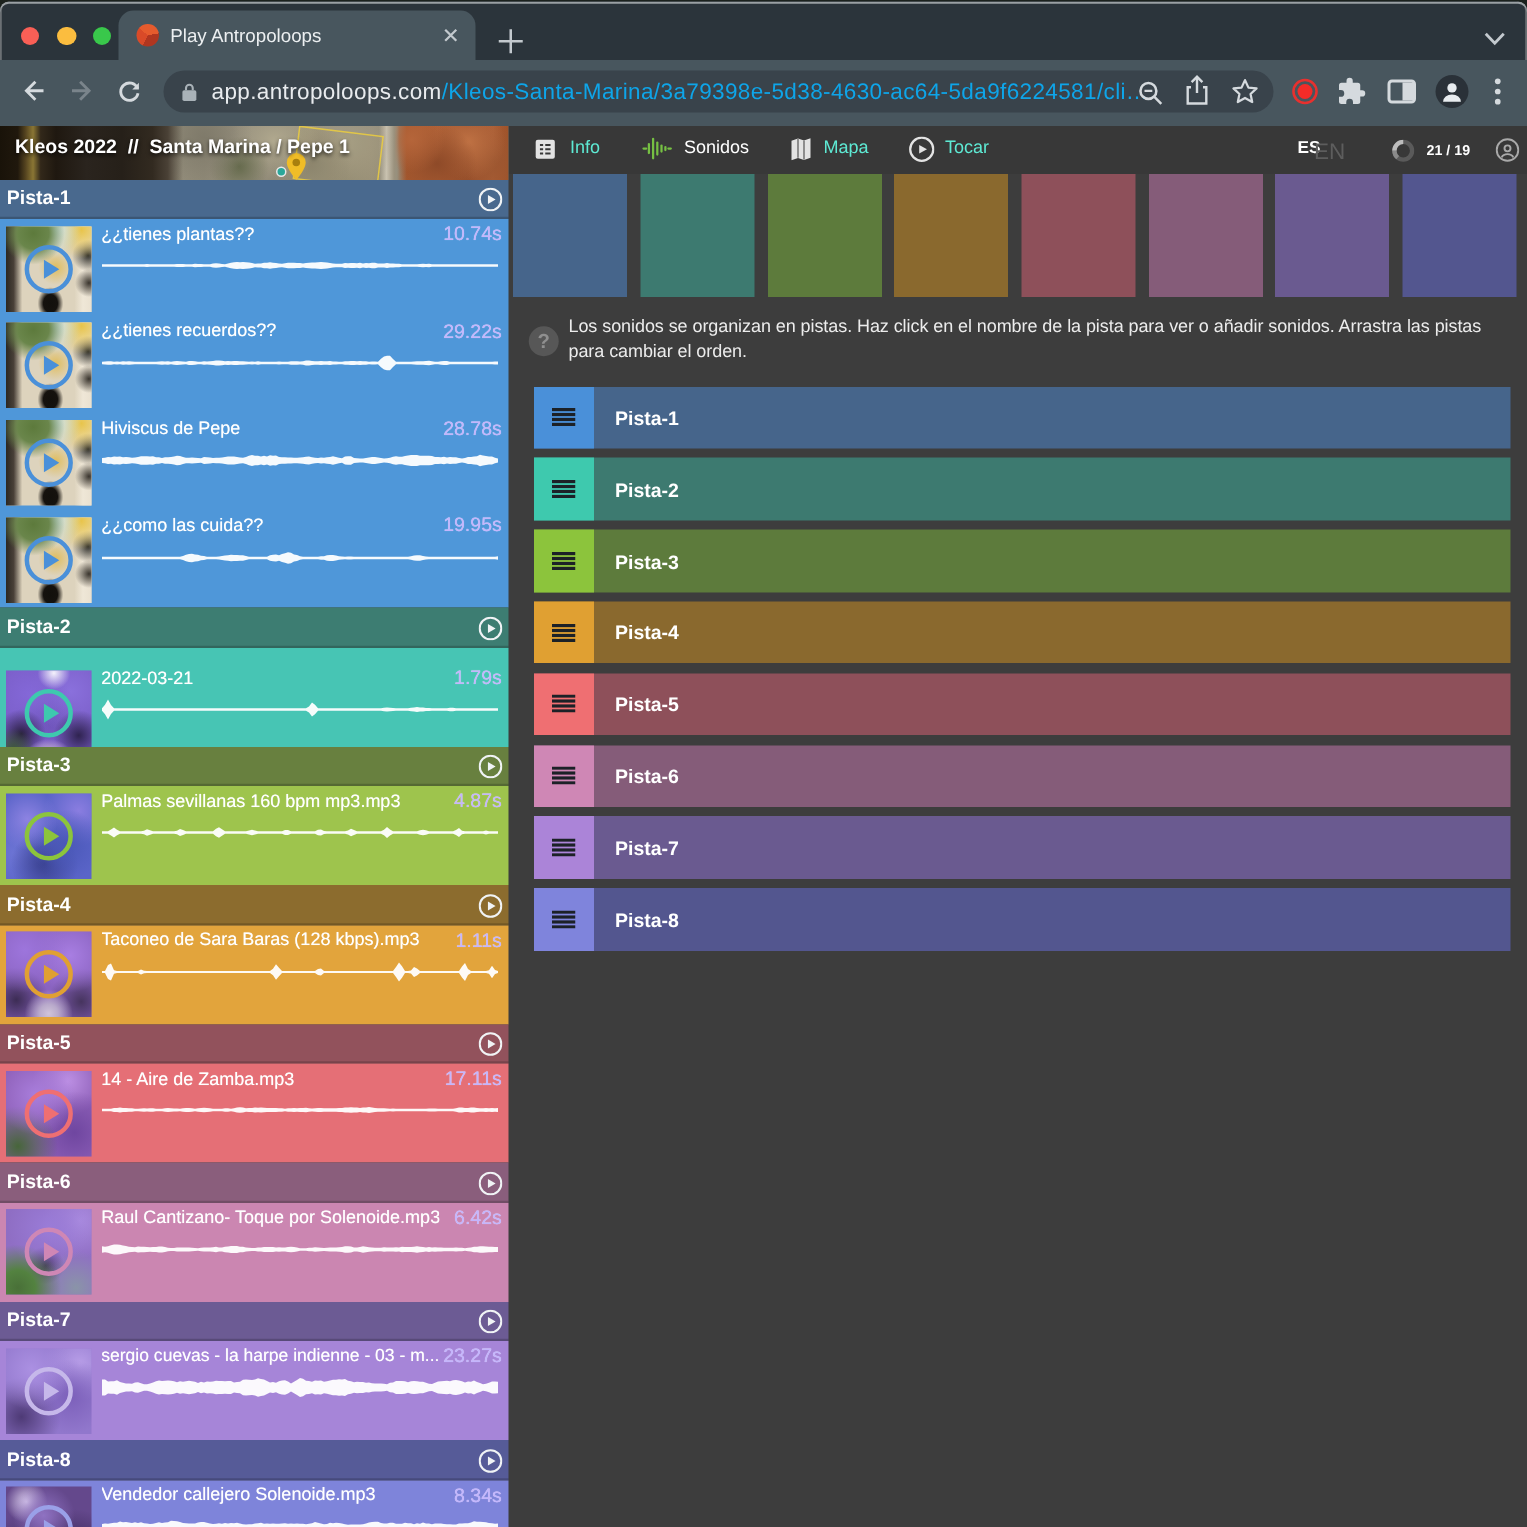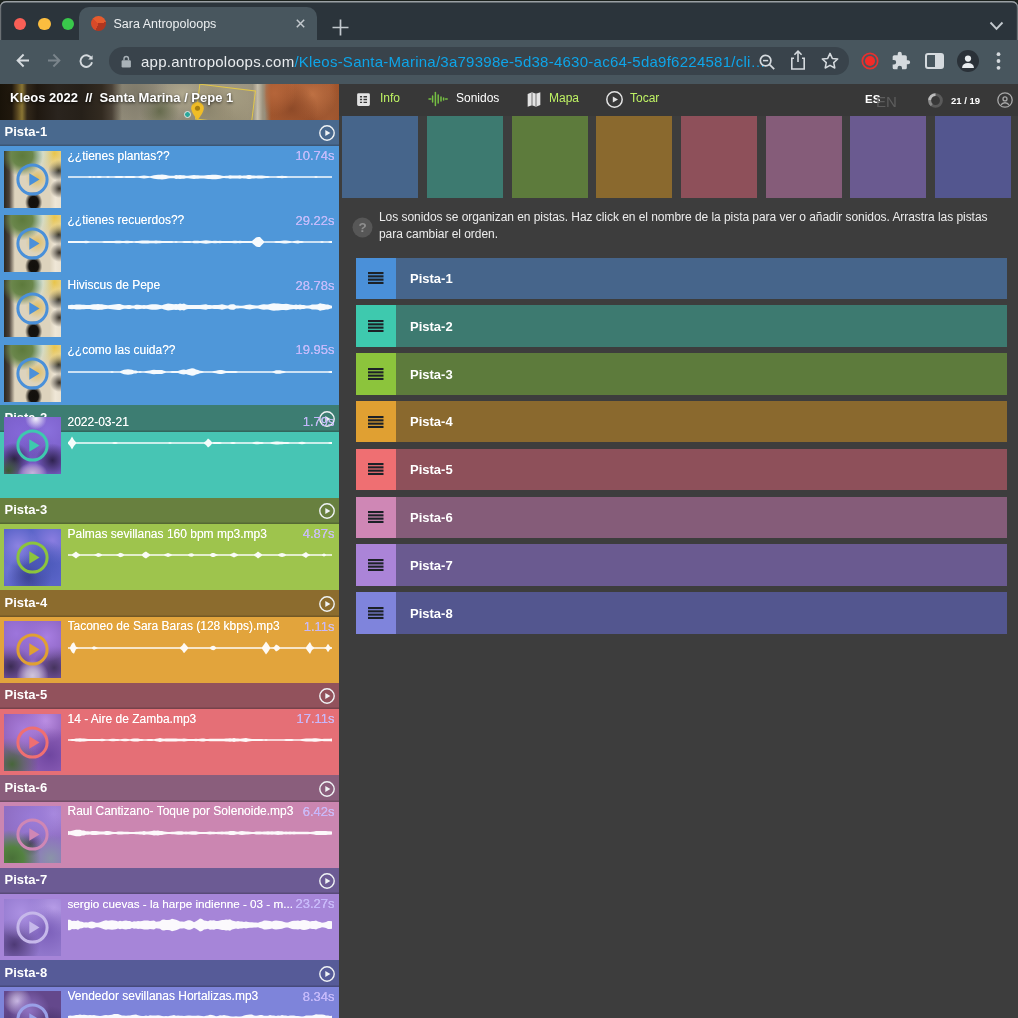--- a/index.html
+++ b/index.html
@@ -6,21 +6,21 @@
 .framebg{position:absolute;left:0;top:0;width:1018px;height:10px;background:#1b211d}
 .frame{position:absolute;left:0;top:1px;width:1018px;height:39px;background:#2b343b;border-radius:6px 6px 0 0;box-shadow:inset 0 1.5px 0 #9aa0a4, inset 1.2px 0 0 #6b7074, inset -1.2px 0 0 #6b7074}
 .toolbar{position:absolute;left:0;top:40px;width:1018px;height:44px;background:#48565e}
 .tl{position:absolute;top:17.6px;width:12.4px;height:12.4px;border-radius:50%}
 .tab{position:absolute;left:78.5px;top:7px;width:238px;height:33px;background:#48565e;border-radius:10px 10px 0 0}
 .tabttl{position:absolute;left:35px;top:10px;font-size:12.5px;color:#eceff1;white-space:nowrap}
 .pill{position:absolute;left:109px;top:47px;width:740px;height:28px;border-radius:14px;background:#39434b}
 .url{position:absolute;left:141px;top:52.5px;font-size:15px;letter-spacing:0.25px;color:#e8ebee;white-space:nowrap}
 .url .dim{color:#0ea5e9}
 .nav{position:absolute;left:339px;top:84px;width:679px;height:31.5px;background:#383838}
-.navtxt{font-size:12px;color:#bef264}
+.navtxt{font-size:12px;color:#5eead4}
 .shdr{position:absolute;left:0;width:339px;height:26.5px;box-shadow:inset 0 -1.5px 0 rgba(0,0,0,0.18)}
 .shdr span{position:absolute;left:4.5px;top:4.8px;font-size:13px;font-weight:700;color:#fff}
 .hplay{position:absolute;right:4.5px;top:5.6px}
 .sbody{position:absolute;left:0;width:339px}
 .item{position:absolute;left:0;width:339px;height:64.75px}
 .thumb{position:absolute;left:4px;top:4.5px;width:57px;height:57px}
 .pov{position:absolute;left:12px;top:12px}
 .ttl{position:absolute;left:67.5px;top:2.5px;font-size:12px;color:#fff;white-space:nowrap;max-width:231px;overflow:hidden;text-shadow:0 0 0.5px rgba(255,255,255,0.7)}
 .dur{position:absolute;right:4.5px;top:2px;font-size:13px;color:#c4b5fd;text-shadow:0 0 0.5px rgba(255,255,255,0.7)}
 .wvbox{position:absolute;left:68px;top:18.4px;width:265px;height:26px}
@@ -32,21 +32,21 @@
 </style></head>
 <body>
 <div class="framebg"></div>
 <div class="frame"></div>
 <div class="toolbar"></div>
 <div class="tl" style="left:14.1px;background:#f95f56"></div>
 <div class="tl" style="left:38.2px;background:#fbbd3f"></div>
 <div class="tl" style="left:61.9px;background:#39c84b"></div>
 <div class="tab">
     <div style="position:absolute;left:12px;top:9px;width:15px;height:15px;border-radius:50%;background:conic-gradient(from -50deg at 50% 50%, #e65b2d 0deg 130deg, #b03620 130deg 255deg, #d94a28 255deg 360deg)"></div>
-    <span class="tabttl">Sara Antropoloops</span>
+    <span class="tabttl">Play Antropoloops</span>
 <svg style="position:absolute;left:216.5px;top:10.5px" width="11" height="11" viewBox="0 0 11 11">
       <path d="M1.8 1.8 L9.2 9.2 M9.2 1.8 L1.8 9.2" stroke="#c3c9ce" stroke-width="1.5"></path>
     </svg>
   </div>
 <svg class="abs" style="left:331px;top:18px" width="19" height="19" viewBox="0 0 19 19">
     <path d="M9.5 1.5 V17.5 M1.5 9.5 H17.5" stroke="#c3c9ce" stroke-width="1.7"></path>
   </svg>
 <svg class="abs" style="left:989px;top:21px" width="15" height="10" viewBox="0 0 15 10">
     <path d="M1.5 1.5 L7.5 7.8 L13.5 1.5" stroke="#c3c9ce" stroke-width="1.9" fill="none"></path>
   </svg>
@@ -238,21 +238,21 @@
       </svg></div>
   </div>
 <div class="shdr" style="top:405.0px;background:#3d7d72">
     <span>Pista-2</span>
     <svg class="hplay" width="16" height="16" viewBox="0 0 16 16">
       <circle cx="8" cy="8" r="7.2" fill="none" stroke="#f0f3f5" stroke-width="1.4"></circle>
       <path d="M6.3,5 L11.4,8 L6.3,11 Z" fill="#f0f3f5"></path>
     </svg>
   </div>
 <div class="sbody" style="top:431.5px;height:66.0px;background:#47c5b4"></div>
-<div class="item" style="top:412px">
+<div class="item" style="top:442px">
     <div class="thumb" style="background:#7a5ec8;background-image:radial-gradient(ellipse 26% 18% at 50% 98%, #c4b4dc 0%, #a890cc 50%, rgba(168,144,204,0) 100%),radial-gradient(circle at 56% 3%, #f4f2fc 0%, rgba(244,242,252,0) 17%),radial-gradient(circle at 8% 94%, #3a5a30 0%, rgba(58,90,48,0) 20%),radial-gradient(circle at 18% 74%, #2a1f42 0%, rgba(42,31,66,0) 26%),radial-gradient(circle at 85% 76%, #2f2350 0%, rgba(47,35,80,0) 26%),radial-gradient(circle at 28% 28%, #8468d8 0%, rgba(132,104,216,0) 45%),radial-gradient(circle at 76% 24%, #8a70dc 0%, rgba(138,112,220,0) 45%),radial-gradient(circle at 50% 50%, #6a50b4 0%, rgba(106,80,180,0) 55%);">
       <svg class="pov" width="33" height="33" viewBox="0 0 33 33">
         <circle cx="16.5" cy="16.5" r="14.6" fill="none" stroke="#3ec9ae" stroke-width="3.0"></circle>
         <path d="M13.3,10.2 L23.5,16.5 L13.3,22.8 Z" fill="#3ec9ae"></path>
       </svg>
     </div>
     <div class="ttl" style="">2022-03-21</div>
     <div class="dur">1.79s</div>
     <div class="wvbox"><svg class="wv" width="265" height="26" viewBox="0 0 265 26">
         <path d="M0.0,12.2 L2.0,9.9 L4.0,6.4 L6.0,10.0 L8.0,12.2 L10.0,12.2 L12.0,12.2 L14.0,12.2 L16.0,12.2 L18.0,12.2 L20.0,12.2 L22.0,12.2 L24.0,12.2 L26.0,12.2 L28.0,12.2 L30.0,12.2 L32.0,12.2 L34.0,12.2 L36.0,12.2 L38.0,12.2 L40.0,12.2 L42.0,12.2 L44.0,12.2 L46.0,12.1 L48.0,12.1 L50.0,12.2 L52.0,12.2 L54.0,12.2 L56.0,12.2 L58.0,12.2 L60.0,12.2 L62.0,12.2 L64.0,12.2 L66.0,12.2 L68.0,12.2 L70.0,12.2 L72.0,12.2 L74.0,12.2 L76.0,12.2 L78.0,12.2 L80.0,12.2 L82.0,12.2 L84.0,12.2 L86.0,12.2 L88.0,12.2 L90.0,12.2 L92.0,12.2 L94.0,12.2 L96.0,12.2 L98.0,12.2 L100.0,12.2 L102.0,12.1 L104.0,12.2 L106.0,12.2 L108.0,12.2 L110.0,12.2 L112.0,12.2 L114.0,12.2 L116.0,12.2 L118.0,12.2 L120.0,12.2 L122.0,12.2 L124.0,12.2 L126.0,12.2 L128.0,12.2 L130.0,12.2 L132.0,12.2 L134.0,12.2 L136.0,12.2 L138.0,11.0 L140.0,8.4 L142.0,9.9 L144.0,12.2 L146.0,12.1 L148.0,12.1 L150.0,12.1 L152.0,12.1 L154.0,12.2 L156.0,12.2 L158.0,12.2 L160.0,12.2 L162.0,12.2 L164.0,12.1 L166.0,12.1 L168.0,12.2 L170.0,12.2 L172.0,12.2 L174.0,12.2 L176.0,12.2 L178.0,12.2 L180.0,12.2 L182.0,12.2 L184.0,12.2 L186.0,12.1 L188.0,11.8 L190.0,11.7 L192.0,11.9 L194.0,12.0 L196.0,12.2 L198.0,12.2 L200.0,12.2 L202.0,12.2 L204.0,12.1 L206.0,11.8 L208.0,11.6 L210.0,11.4 L212.0,11.7 L214.0,11.7 L216.0,12.0 L218.0,12.0 L220.0,12.1 L222.0,12.2 L224.0,12.2 L226.0,12.2 L228.0,12.2 L230.0,12.2 L232.0,11.9 L234.0,11.8 L236.0,12.1 L238.0,12.2 L240.0,12.2 L242.0,12.2 L244.0,12.2 L246.0,12.2 L248.0,12.2 L250.0,12.2 L252.0,12.2 L254.0,12.2 L256.0,12.2 L258.0,12.2 L260.0,12.2 L262.0,12.1 L264.0,12.1 L264.0,13.9 L262.0,13.9 L260.0,13.8 L258.0,13.8 L256.0,13.8 L254.0,13.8 L252.0,13.8 L250.0,13.8 L248.0,13.8 L246.0,13.8 L244.0,13.8 L242.0,13.8 L240.0,13.8 L238.0,13.8 L236.0,13.9 L234.0,14.2 L232.0,14.1 L230.0,13.8 L228.0,13.8 L226.0,13.8 L224.0,13.8 L222.0,13.8 L220.0,13.9 L218.0,14.0 L216.0,14.0 L214.0,14.3 L212.0,14.3 L210.0,14.6 L208.0,14.4 L206.0,14.2 L204.0,13.9 L202.0,13.8 L200.0,13.8 L198.0,13.8 L196.0,13.8 L194.0,14.0 L192.0,14.1 L190.0,14.3 L188.0,14.2 L186.0,13.9 L184.0,13.8 L182.0,13.8 L180.0,13.8 L178.0,13.8 L176.0,13.8 L174.0,13.8 L172.0,13.8 L170.0,13.8 L168.0,13.8 L166.0,13.9 L164.0,13.9 L162.0,13.8 L160.0,13.8 L158.0,13.8 L156.0,13.8 L154.0,13.8 L152.0,13.9 L150.0,13.9 L148.0,13.9 L146.0,13.9 L144.0,13.8 L142.0,16.1 L140.0,17.6 L138.0,15.0 L136.0,13.8 L134.0,13.8 L132.0,13.8 L130.0,13.8 L128.0,13.8 L126.0,13.8 L124.0,13.8 L122.0,13.8 L120.0,13.8 L118.0,13.8 L116.0,13.8 L114.0,13.8 L112.0,13.8 L110.0,13.8 L108.0,13.8 L106.0,13.8 L104.0,13.8 L102.0,13.9 L100.0,13.8 L98.0,13.8 L96.0,13.8 L94.0,13.8 L92.0,13.8 L90.0,13.8 L88.0,13.8 L86.0,13.8 L84.0,13.8 L82.0,13.8 L80.0,13.8 L78.0,13.8 L76.0,13.8 L74.0,13.8 L72.0,13.8 L70.0,13.8 L68.0,13.8 L66.0,13.8 L64.0,13.8 L62.0,13.8 L60.0,13.8 L58.0,13.8 L56.0,13.8 L54.0,13.8 L52.0,13.8 L50.0,13.8 L48.0,13.9 L46.0,13.9 L44.0,13.8 L42.0,13.8 L40.0,13.8 L38.0,13.8 L36.0,13.8 L34.0,13.8 L32.0,13.8 L30.0,13.8 L28.0,13.8 L26.0,13.8 L24.0,13.8 L22.0,13.8 L20.0,13.8 L18.0,13.8 L16.0,13.8 L14.0,13.8 L12.0,13.8 L10.0,13.8 L8.0,13.8 L6.0,16.0 L4.0,19.6 L2.0,16.1 L0.0,13.8 Z" fill="#fff" fill-opacity="0.95"></path>
@@ -371,21 +371,21 @@
     </svg>
   </div>
 <div class="sbody" style="top:986.5px;height:66.0px;background:#7e84da"></div>
 <div class="item" style="top:986.50px">
     <div class="thumb" style="background:#64488c;background-image:radial-gradient(circle at 44% 34%, #8f72c2 0%, rgba(143,114,194,0) 42%),radial-gradient(circle at 24% 18%, #ddd0ee 0%, rgba(221,208,238,0) 22%),radial-gradient(circle at 80% 76%, #392758 0%, rgba(57,39,88,0) 45%),radial-gradient(circle at 14% 74%, #4a3670 0%, rgba(74,54,112,0) 36%);">
       <svg class="pov" width="33" height="33" viewBox="0 0 33 33">
         <circle cx="16.5" cy="16.5" r="14.6" fill="none" stroke="#9aa0e8" stroke-width="3.0"></circle>
         <path d="M13.3,10.2 L23.5,16.5 L13.3,22.8 Z" fill="#9aa0e8"></path>
       </svg>
     </div>
-    <div class="ttl" style="">Vendedor sevillanas Hortalizas.mp3</div>
+    <div class="ttl" style="">Vendedor callejero Solenoide.mp3</div>
     <div class="dur">8.34s</div>
     <div class="wvbox"><svg class="wv" width="265" height="26" viewBox="0 0 265 26">
         <path d="M0.0,11.0 L2.0,10.6 L4.0,10.8 L6.0,10.5 L8.0,10.1 L10.0,10.1 L12.0,9.4 L14.0,9.9 L16.0,9.7 L18.0,10.0 L20.0,10.3 L22.0,9.9 L24.0,10.3 L26.0,9.9 L28.0,10.5 L30.0,10.7 L32.0,11.0 L34.0,10.8 L36.0,10.3 L38.0,9.9 L40.0,10.3 L42.0,10.0 L44.0,9.8 L46.0,8.9 L48.0,9.0 L50.0,9.1 L52.0,9.7 L54.0,10.4 L56.0,10.5 L58.0,10.7 L60.0,10.6 L62.0,10.6 L64.0,10.0 L66.0,9.7 L68.0,9.6 L70.0,10.2 L72.0,10.7 L74.0,11.0 L76.0,10.9 L78.0,10.5 L80.0,10.9 L82.0,10.3 L84.0,10.6 L86.0,10.4 L88.0,10.5 L90.0,10.2 L92.0,10.6 L94.0,11.1 L96.0,11.3 L98.0,11.1 L100.0,11.2 L102.0,10.7 L104.0,10.5 L106.0,10.1 L108.0,10.8 L110.0,10.6 L112.0,10.8 L114.0,10.7 L116.0,10.9 L118.0,10.8 L120.0,10.6 L122.0,10.5 L124.0,10.8 L126.0,10.7 L128.0,10.8 L130.0,10.6 L132.0,10.8 L134.0,10.9 L136.0,11.2 L138.0,10.8 L140.0,10.5 L142.0,9.7 L144.0,10.1 L146.0,10.6 L148.0,11.2 L150.0,11.0 L152.0,10.2 L154.0,10.5 L156.0,10.1 L158.0,10.4 L160.0,10.7 L162.0,11.2 L164.0,11.5 L166.0,11.4 L168.0,11.3 L170.0,11.4 L172.0,11.4 L174.0,11.2 L176.0,10.6 L178.0,10.0 L180.0,9.7 L182.0,9.5 L184.0,9.5 L186.0,10.4 L188.0,10.7 L190.0,10.6 L192.0,10.1 L194.0,10.1 L196.0,10.8 L198.0,10.8 L200.0,10.8 L202.0,10.1 L204.0,10.5 L206.0,10.5 L208.0,11.1 L210.0,10.5 L212.0,10.8 L214.0,10.0 L216.0,10.6 L218.0,10.6 L220.0,11.1 L222.0,10.6 L224.0,10.6 L226.0,10.6 L228.0,11.0 L230.0,11.1 L232.0,11.2 L234.0,11.4 L236.0,11.3 L238.0,10.6 L240.0,10.6 L242.0,10.5 L244.0,10.5 L246.0,10.0 L248.0,9.2 L250.0,9.5 L252.0,9.5 L254.0,9.6 L256.0,9.8 L258.0,10.4 L260.0,10.5 L262.0,10.9 L264.0,10.7 L264.0,15.3 L262.0,15.1 L260.0,15.5 L258.0,15.6 L256.0,16.2 L254.0,16.4 L252.0,16.5 L250.0,16.5 L248.0,16.8 L246.0,16.0 L244.0,15.5 L242.0,15.5 L240.0,15.4 L238.0,15.4 L236.0,14.7 L234.0,14.6 L232.0,14.8 L230.0,14.9 L228.0,15.0 L226.0,15.4 L224.0,15.4 L222.0,15.4 L220.0,14.9 L218.0,15.4 L216.0,15.4 L214.0,16.0 L212.0,15.2 L210.0,15.5 L208.0,14.9 L206.0,15.5 L204.0,15.5 L202.0,15.9 L200.0,15.2 L198.0,15.2 L196.0,15.2 L194.0,15.9 L192.0,15.9 L190.0,15.4 L188.0,15.3 L186.0,15.6 L184.0,16.5 L182.0,16.5 L180.0,16.3 L178.0,16.0 L176.0,15.4 L174.0,14.8 L172.0,14.6 L170.0,14.6 L168.0,14.7 L166.0,14.6 L164.0,14.5 L162.0,14.8 L160.0,15.3 L158.0,15.6 L156.0,15.9 L154.0,15.5 L152.0,15.8 L150.0,15.0 L148.0,14.8 L146.0,15.4 L144.0,15.9 L142.0,16.3 L140.0,15.5 L138.0,15.2 L136.0,14.8 L134.0,15.1 L132.0,15.2 L130.0,15.4 L128.0,15.2 L126.0,15.3 L124.0,15.2 L122.0,15.5 L120.0,15.4 L118.0,15.2 L116.0,15.1 L114.0,15.3 L112.0,15.2 L110.0,15.4 L108.0,15.2 L106.0,15.9 L104.0,15.5 L102.0,15.3 L100.0,14.8 L98.0,14.9 L96.0,14.7 L94.0,14.9 L92.0,15.4 L90.0,15.8 L88.0,15.5 L86.0,15.6 L84.0,15.4 L82.0,15.7 L80.0,15.1 L78.0,15.5 L76.0,15.1 L74.0,15.0 L72.0,15.3 L70.0,15.8 L68.0,16.4 L66.0,16.3 L64.0,16.0 L62.0,15.4 L60.0,15.4 L58.0,15.3 L56.0,15.5 L54.0,15.6 L52.0,16.3 L50.0,16.9 L48.0,17.0 L46.0,17.1 L44.0,16.2 L42.0,16.0 L40.0,15.7 L38.0,16.1 L36.0,15.7 L34.0,15.2 L32.0,15.0 L30.0,15.3 L28.0,15.5 L26.0,16.1 L24.0,15.7 L22.0,16.1 L20.0,15.7 L18.0,16.0 L16.0,16.3 L14.0,16.1 L12.0,16.6 L10.0,15.9 L8.0,15.9 L6.0,15.5 L4.0,15.2 L2.0,15.4 L0.0,15.0 Z" fill="#fff" fill-opacity="0.95"></path>
       </svg></div>
   </div>
 <div class="sw" style="left:342.2px;background:#46658b"></div>
 <div class="sw" style="left:426.9px;background:#3d7a70"></div>
 <div class="sw" style="left:511.6px;background:#5d7b3c"></div>
 <div class="sw" style="left:596.3px;background:#8a692e"></div>
 <div class="sw" style="left:681.0px;background:#8e505a"></div>

